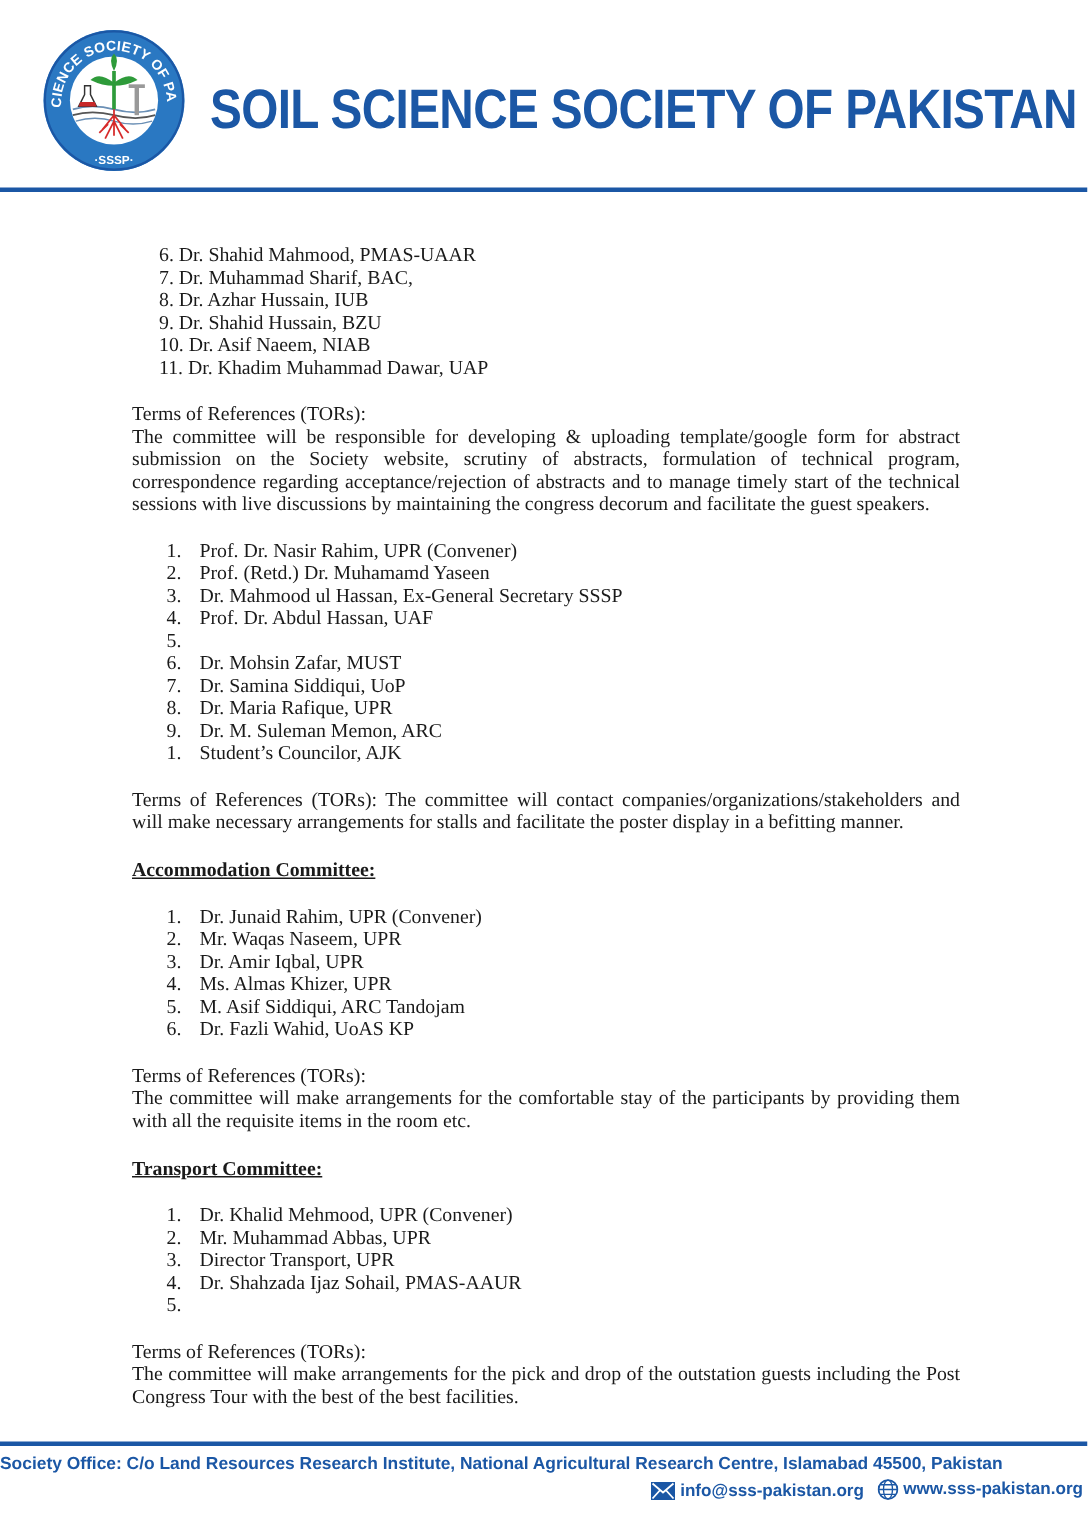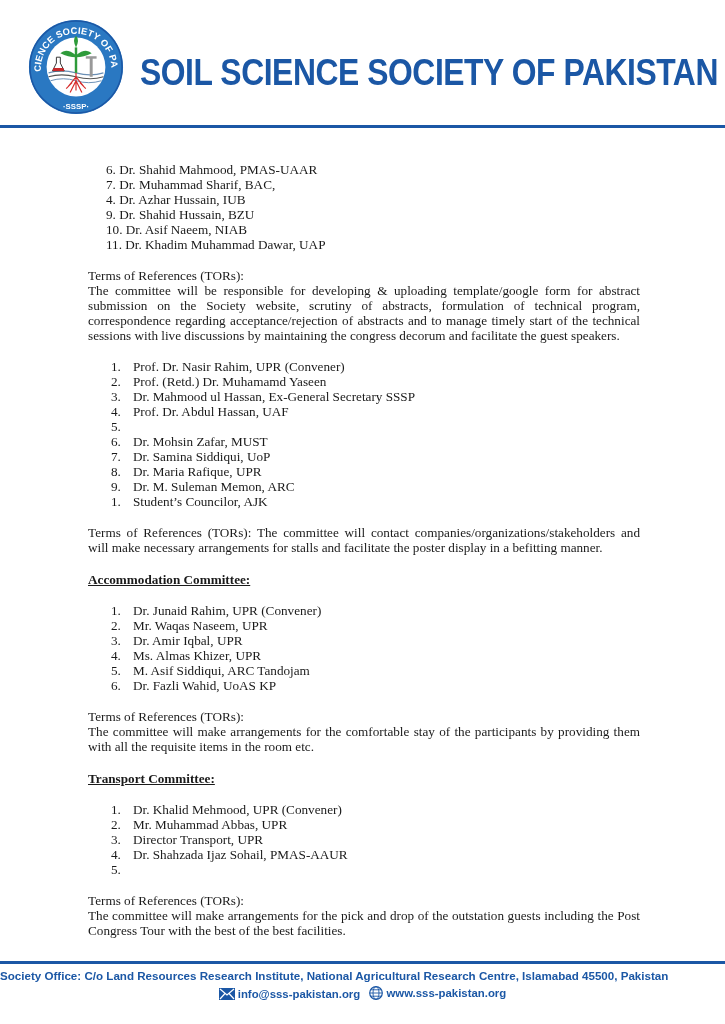--- a/index.html
+++ b/index.html
@@ -24,21 +24,21 @@
   .num-list { margin: 16px 0 0 0; padding: 0; list-style: none; }
   .num-list li { display: flex; white-space: nowrap; }
   .num-list .n { width: 45px; text-align: right; padding-right: 0; box-sizing: border-box; }
   .num-list .n span { display: inline-block; width: 22px; text-align: left; }
   .num-list .t { padding-left: 0px; }
 
   
   .footer-rule { position: absolute; left: 0; top: 961px; width: 725px; height: 3px; background: #1b57a5; }
   .footer-address { position: absolute; left: 0; top: 969px; width: 594px; text-align: center;
            font-family: "Liberation Sans", sans-serif; font-weight: bold; font-size: 11.6px; color: #1b57a5; white-space: nowrap; }
-  .footer-contacts { position: absolute; left: 0; top: 986px; width: 725px; text-align: center;
+  .footer-contacts { position: absolute; left: 0; top: 986px; width: 725px; text-align: right;
            font-family: "Liberation Sans", sans-serif; font-weight: bold; font-size: 11.4px; color: #1b57a5; }
   .footer-contacts .item { display: inline-flex; align-items: center; margin: 0 3px; }
   .footer-contacts svg { margin-right: 3px; }
 </style>
 </head>
 <body>
 
 <div class="header">
   <svg class="logo" viewBox="0 0 100 100">
     <defs>
@@ -72,21 +72,21 @@
   </svg>
   <div class="title">SOIL SCIENCE SOCIETY OF PAKISTAN</div>
   <div class="header-rule"></div>
 </div>
 
 <div class="content">
 
   <ul class="plain-list">
     <li>6. Dr. Shahid Mahmood, PMAS-UAAR</li>
     <li>7. Dr. Muhammad Sharif, BAC,</li>
-    <li>4. Dr. Azhar Hussain, IUB</li>
+    <li>8. Dr. Azhar Hussain, IUB</li>
     <li>9. Dr. Shahid Hussain, BZU</li>
     <li>10. Dr. Asif Naeem, NIAB</li>
     <li>11. Dr. Khadim Muhammad Dawar, UAP</li>
   </ul>
 
   <div class="tors">
     <p>Terms of References (TORs):</p>
     <p>The committee will be responsible for developing &amp; uploading template/google form for abstract submission on the Society website, scrutiny of abstracts, formulation of technical program, correspondence regarding acceptance/rejection of abstracts and to manage timely start of the technical sessions with live discussions by maintaining the congress decorum and facilitate the guest speakers.</p>
   </div>
 

